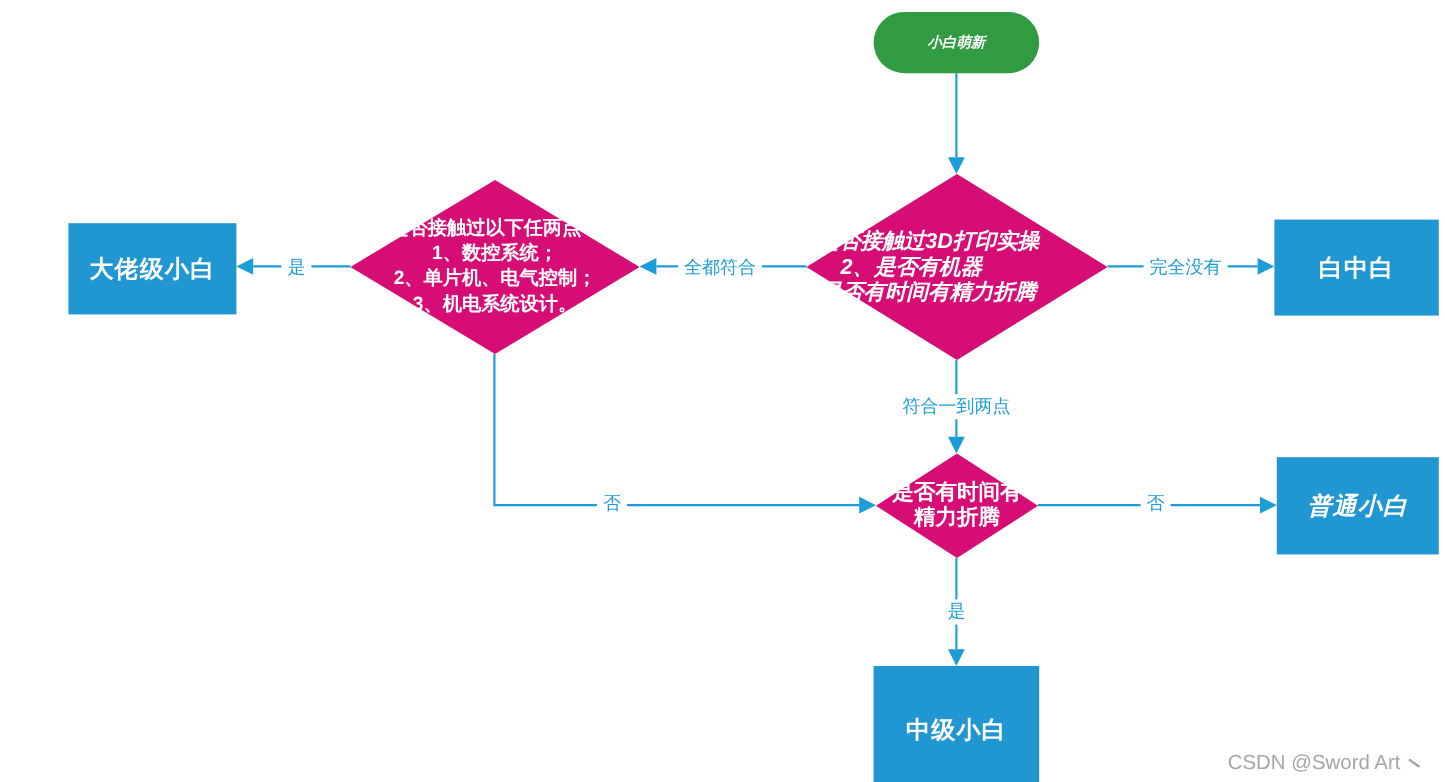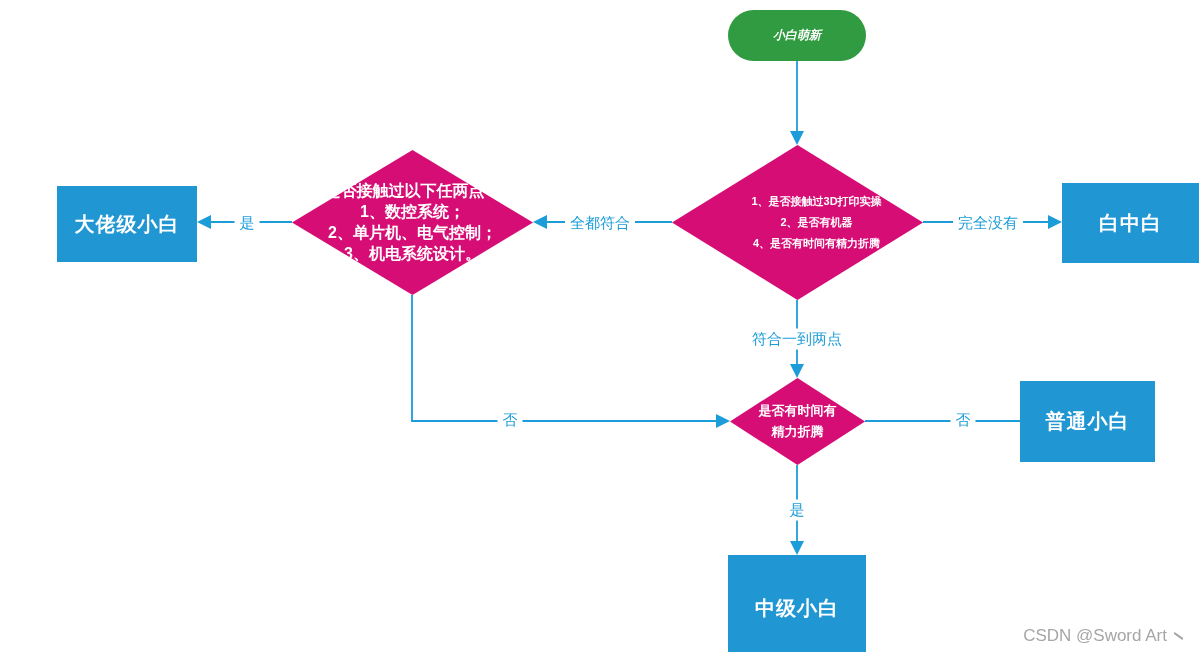--- a/index.html
+++ b/index.html
@@ -34,28 +34,28 @@
         padding:1px 5px;white-space:nowrap;}
 
   .watermark{position:absolute;right:20px;bottom:6px;color:var(--watermark-gray);
         font-size:17px;display:flex;align-items:center;gap:6px;}
   .pen-mark{display:inline-block;width:11px;height:2px;background:var(--watermark-gray);
         transform:rotate(35deg);border-radius:1px;}
 
   
   .n-start{left:728px;top:10px;width:138px;height:51px;}
   .d-main-shape{left:672px;top:145px;width:251px;height:155px;}
-  .d-main-text{left:686px;top:191px;width:261px;font-size:11px;}
+  .d-main-text{left:629px;top:191px;width:261px;font-size:18px;font-style:italic;}
   .d-skills-shape{left:292px;top:150px;width:241px;height:145px;}
   .d-skills-text{left:282px;top:180px;width:261px;font-size:16px;}
   .d-time-shape{left:730px;top:378px;width:135px;height:87px;}
-  .d-time-text{left:737px;top:400px;width:121px;font-size:13px;}
+  .d-time-text{left:737px;top:400px;width:121px;font-size:18px;}
   .r-dalao{left:57px;top:186px;width:140px;height:76px;}
   .r-baizhongbai{left:1062px;top:183px;width:137px;height:80px;text-align:right;}
-  .r-putong{left:1020px;top:381px;width:135px;height:81px;}
+  .r-putong{left:1064px;top:381px;width:135px;height:81px;font-style:italic;}
   .r-zhongji{left:728px;top:555px;width:138px;height:106px;}
 
   
   .l-yes-left{left:247px;top:223px;}
   .l-all-match{left:600px;top:223px;}
   .l-none-match{left:988px;top:223px;}
   .l-one-two{left:797px;top:339px;font-family:Liberation Mono, monospace;}
   .l-no-left{left:510px;top:420px;}
   .l-no-right{left:963px;top:420px;}
   .l-yes-bottom{left:797px;top:510px;}

